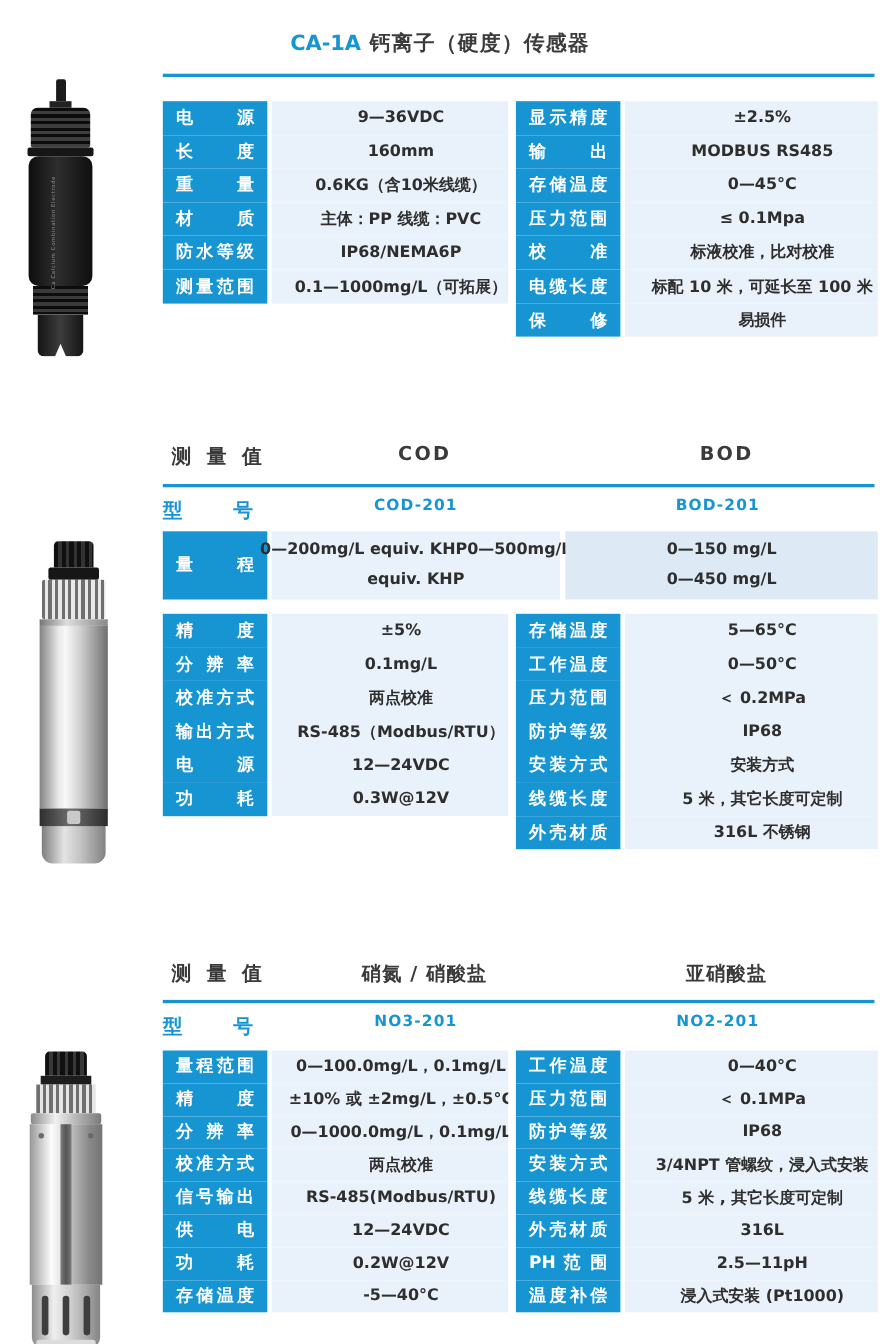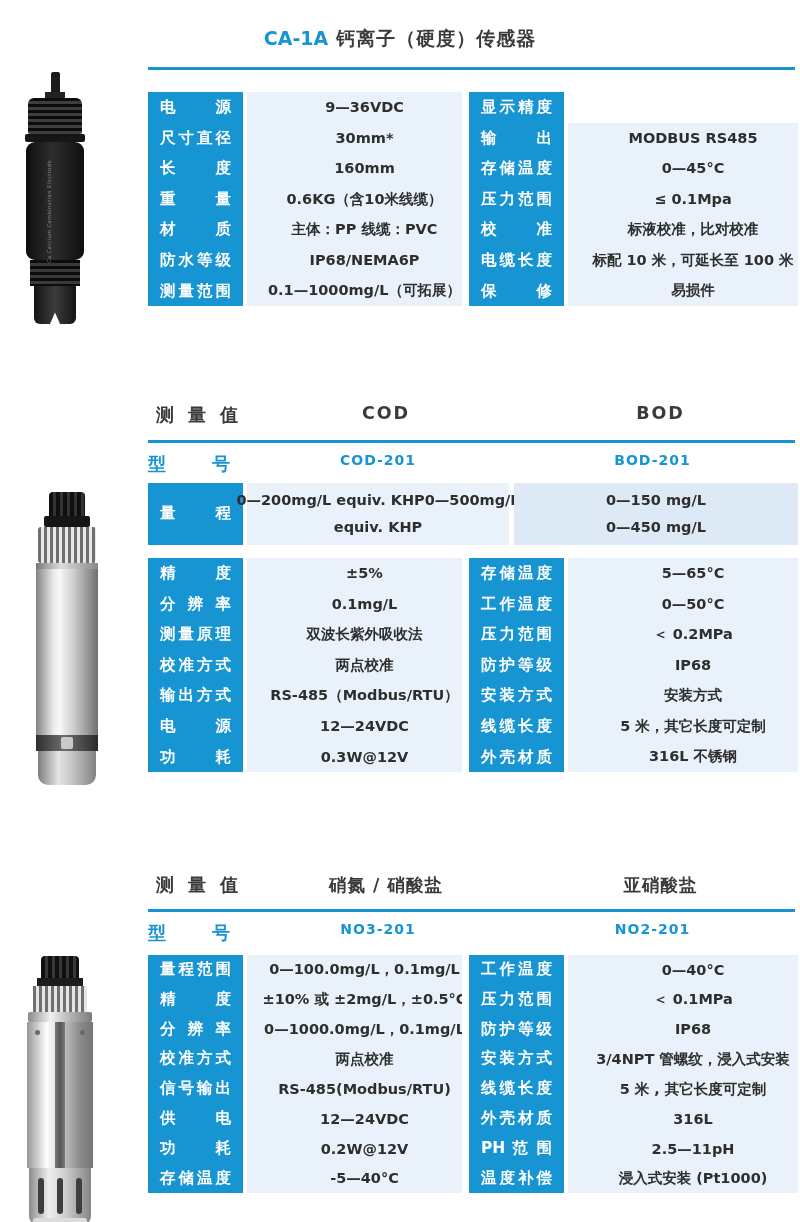--- a/index.html
+++ b/index.html
@@ -134,24 +134,20 @@
   <div class="s-part ca-tip"></div>
 </div>
 
 <div class="abs spec-table t7" style="top:92px">
   <div class="half lh">
     <div class="srow">
         <div class="lbl">电 源</div>
         <div class="val">9—36VDC</div>
       </div>
       <div class="srow">
-        <div class="lbl">尺寸直径</div>
-        <div class="val">30mm*</div>
-      </div>
-      <div class="srow">
         <div class="lbl">长 度</div>
         <div class="val">160mm</div>
       </div>
       <div class="srow">
         <div class="lbl">重 量</div>
         <div class="val">0.6KG（含10米线缆）</div>
       </div>
       <div class="srow">
         <div class="lbl">材 质</div>
         <div class="val">主体：PP 线缆：PVC</div>
@@ -161,20 +157,21 @@
         <div class="val">IP68/NEMA6P</div>
       </div>
       <div class="srow">
         <div class="lbl">测量范围</div>
         <div class="val">0.1—1000mg/L（可拓展）</div>
       </div>
   </div>
   <div class="half rh">
     <div class="srow">
         <div class="lbl">显示精度</div>
+        <div class="val">±2.5%</div>
       </div>
       <div class="srow">
         <div class="lbl">输 出</div>
         <div class="val">MODBUS RS485</div>
       </div>
       <div class="srow">
         <div class="lbl">存储温度</div>
         <div class="val">0—45°C</div>
       </div>
       <div class="srow">
@@ -234,24 +231,20 @@
 
 <div class="abs spec-table t7" style="top:558px">
   <div class="half lh">
     <div class="srow">
         <div class="lbl">精 度</div>
         <div class="val">±5%</div>
       </div>
       <div class="srow">
         <div class="lbl">分 辨 率</div>
         <div class="val">0.1mg/L</div>
-      </div>
-      <div class="srow">
-        <div class="lbl">测量原理</div>
-        <div class="val">双波长紫外吸收法</div>
       </div>
       <div class="srow">
         <div class="lbl">校准方式</div>
         <div class="val">两点校准</div>
       </div>
       <div class="srow">
         <div class="lbl">输出方式</div>
         <div class="val">RS-485（Modbus/RTU）</div>
       </div>
       <div class="srow">

